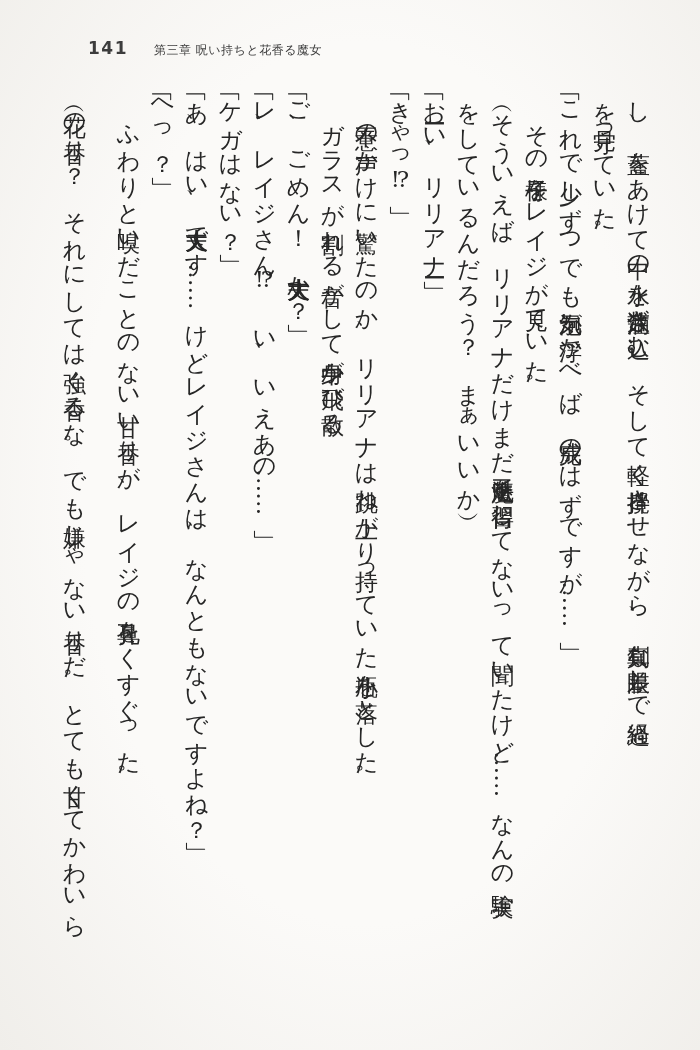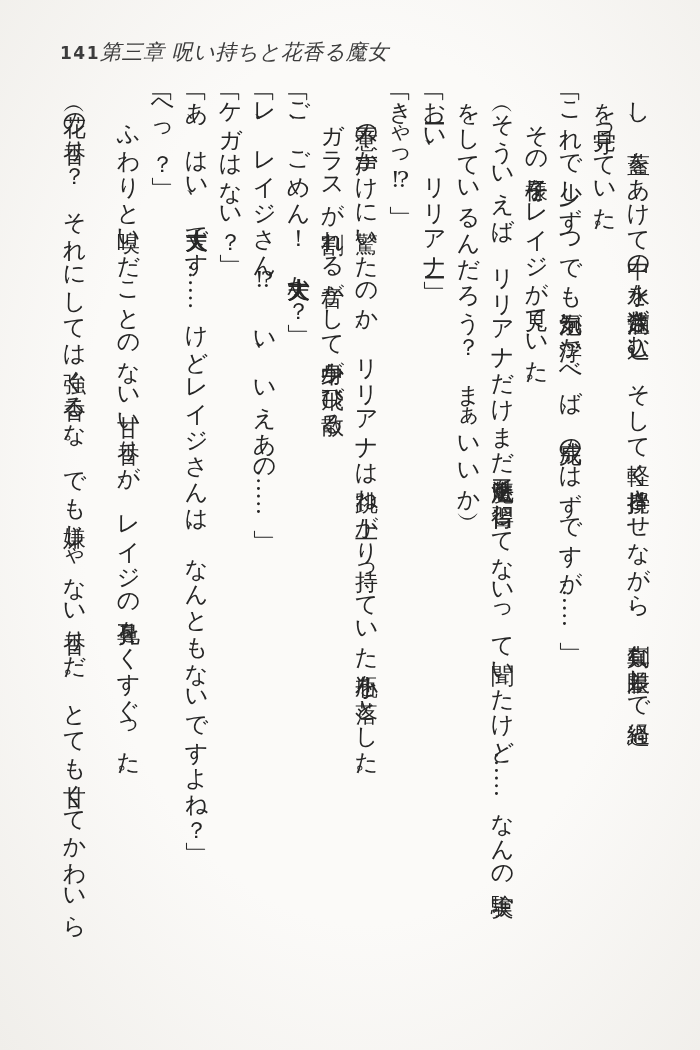--- a/index.html
+++ b/index.html
@@ -15,37 +15,37 @@
     font-family: "DejaVu Serif", "Liberation Serif", serif;
   }
   .page {
     position: absolute;
     inset: 0;
     background: radial-gradient(ellipse at 52% 46%, #fbfaf8 55%, #f0eeea 100%);
   }
   .page-header {
     position: absolute;
     top: 38px;
-    left: 60px;
+    left: 88px;
     display: flex;
     align-items: baseline;
+    gap: 26px;
     font-family: "DejaVu Sans", "Liberation Sans", sans-serif;
     color: #3c3c3c;
     white-space: nowrap;
     text-align: center;
   }
   .page-number {
     font-size: 17px;
     font-weight: bold;
     letter-spacing: 1.5px;
   }
   .chapter-title {
-    font-size: 21px;
+    font-size: 12px;
     letter-spacing: 0.5px;
-    font-style: italic;
   }
   .text-body {
     position: absolute;
     top: 86px;
     right: 50px;
     height: 924px;
     writing-mode: vertical-rl;
     text-orientation: mixed;
     font-size: 23px;
     line-height: 1.0;

